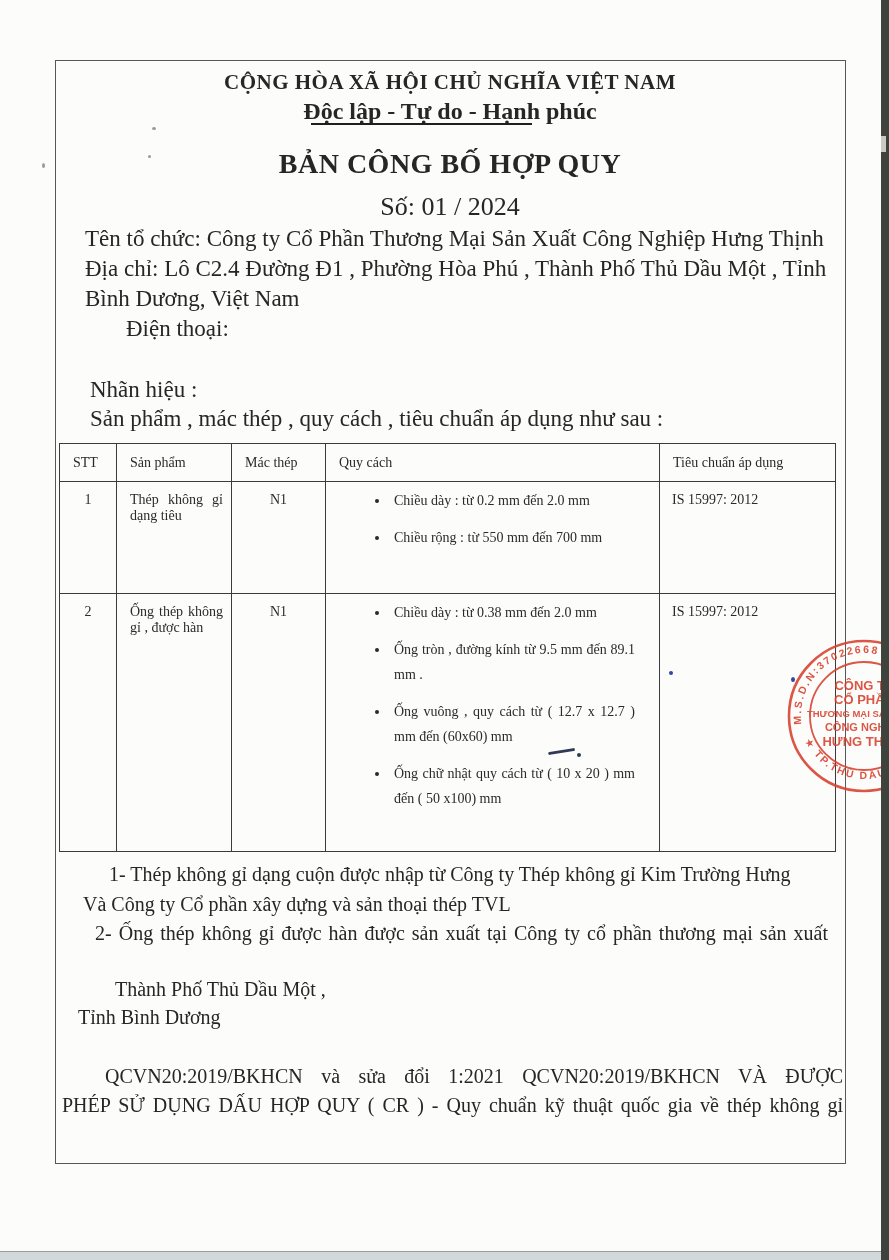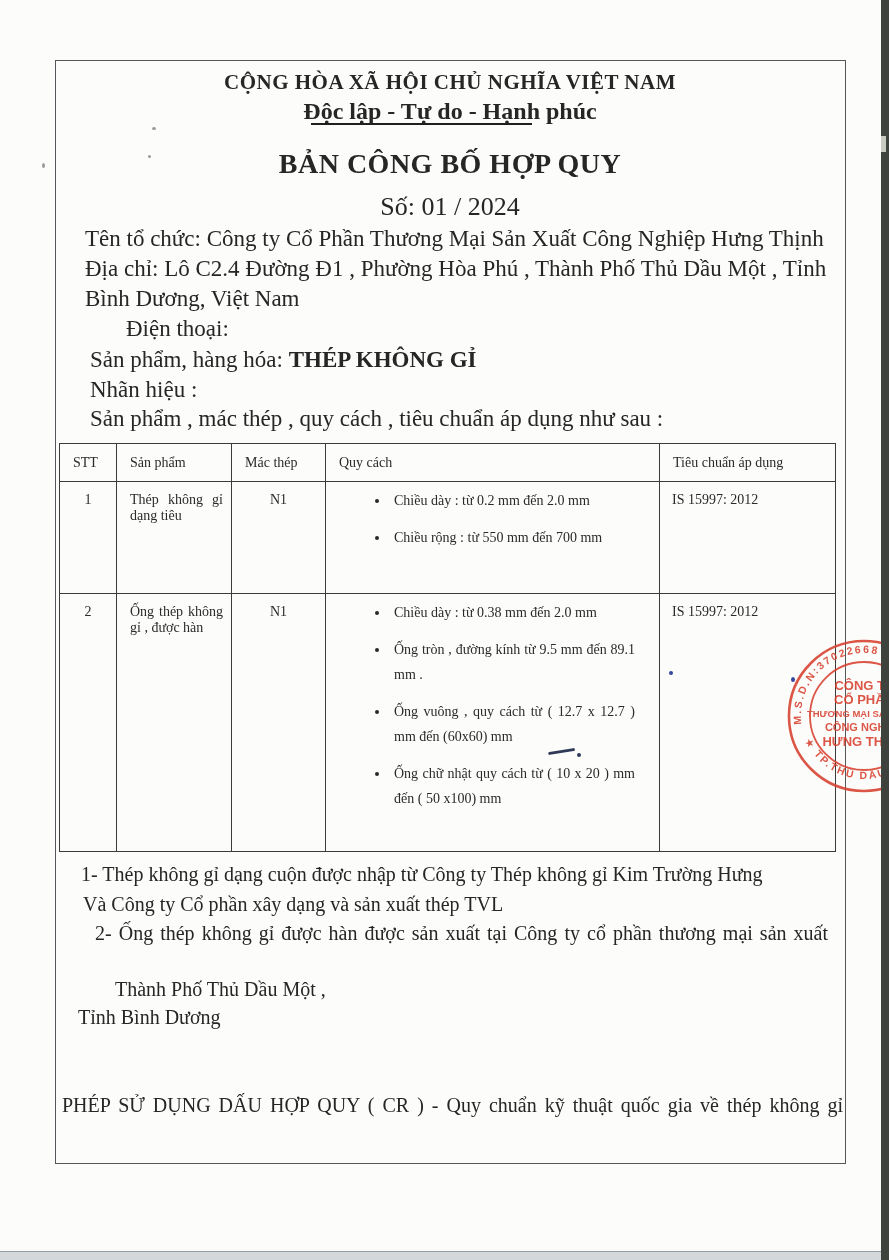--- a/index.html
+++ b/index.html
@@ -45,21 +45,21 @@
   td.c-qc ul{margin:0;padding:0 0 0 64px;}
   td.c-qc li{
     text-align:justify;line-height:25.5px;margin:0 16px 11px 0;padding-left:4px;
   }
   td.c-tc{padding:10px 6px 0 12px;}
   tr.r1 td{height:100px;}
   tr.r2 td{height:246px;}
 
   .note{position:absolute;font-size:20px;line-height:27px;white-space:nowrap;}
   .jl{white-space:normal;text-align:justify;text-align-last:justify;}
-  .n0{left:81px;top:861px;}
+  .n0{left:109px;top:861px;}
   .n1{left:83px;top:891px;}
   .n2{left:95px;top:920px;width:733px;}
   .n3{left:115px;top:948px;}
   .n4{left:115px;top:976px;}
   .n5{left:78px;top:1004px;}
   .n6{left:85px;top:1034px;}
   .n7{left:105px;top:1063px;width:738px;}
   .n8{left:62px;top:1092px;width:781px;}
 
   .stamp{position:absolute;left:784px;top:636px;width:160px;height:160px;opacity:.88;}
@@ -85,21 +85,20 @@
   <div class="center hdr2">Độc lập - Tự do - Hạnh phúc</div>
   <div class="motto-underline"></div>
 
   <div class="center title">BẢN CÔNG BỐ HỢP QUY</div>
   <div class="center docnum">Số: 01 / 2024</div>
 
   <div class="tline org">Tên tổ chức: Công ty Cổ Phần Thương Mại Sản Xuất Công Nghiệp Hưng Thịnh</div>
   <div class="tline addr1">Địa chỉ: Lô C2.4 Đường Đ1 , Phường Hòa Phú , Thành Phố Thủ Dầu Một , Tỉnh</div>
   <div class="tline addr2">Bình Dương, Việt Nam</div>
   <div class="tline phone">Điện thoại:</div>
-  <div class="tline product"><span>Sản phẩm, hàng hóa: </span><b>THÉP KHÔNG GỈ</b></div>
   <div class="tline brand">Nhãn hiệu :</div>
   <div class="tline intro">Sản phẩm , mác thép , quy cách , tiêu chuẩn áp dụng như sau :</div>
 
   <table class="products">
     <colgroup>
       <col style="width:57px">
         <col style="width:115px">
         <col style="width:94px">
         <col style="width:334px">
         <col style="width:176px">
@@ -135,24 +134,25 @@
               <li>Ống vuông , quy cách từ ( 12.7 x 12.7 ) mm đến (60x60) mm</li>
               <li>Ống chữ nhật quy cách từ ( 10 x 20 ) mm đến ( 50 x100) mm</li>
             </ul>
           </td>
       <td class="c-tc">IS 15997: 2012</td>
     </tr>
   </tbody>
     </table>
 
   <div class="note n0">1-  Thép không gỉ dạng cuộn được nhập từ Công ty Thép không gỉ Kim Trường Hưng</div>
-  <div class="note n1">Và Công ty Cổ phần xây dạng và sản xuất thép TVL</div>
+  <div class="note n1">Và Công ty Cổ phần xây dựng và sản thoại thép TVL</div>
   <div class="note n2 jl">2-  Ống thép không gỉ được hàn được sản xuất tại Công ty cổ phần thương mại sản xuất</div>
   <div class="note n4">Thành Phố Thủ Dầu Một ,</div>
   <div class="note n5">Tỉnh Bình Dương</div>
+  <div class="note n7 jl">QCVN20:2019/BKHCN và sửa đổi 1:2021 QCVN20:2019/BKHCN VÀ ĐƯỢC</div>
   <div class="note n8 jl">PHÉP SỬ DỤNG DẤU HỢP QUY ( CR ) -  Quy chuẩn kỹ thuật quốc gia về thép không gỉ</div>
 
   <svg class="stamp" viewBox="0 0 160 160">
     <circle class="ring" cx="80" cy="80" r="75" stroke-width="2.6"></circle>
     <circle class="ring" cx="80" cy="80" r="54" stroke-width="1.8"></circle>
     <defs>
       <path id="arcTop" d="M 19.1 96.3 A 63 63 0 1 1 142.0 69.1"></path>
       <path id="arcBot" d="M 28.4 116.1 A 63 63 0 0 0 131.6 116.1"></path>
     </defs>
     <text font-size="10.5" letter-spacing="2">

